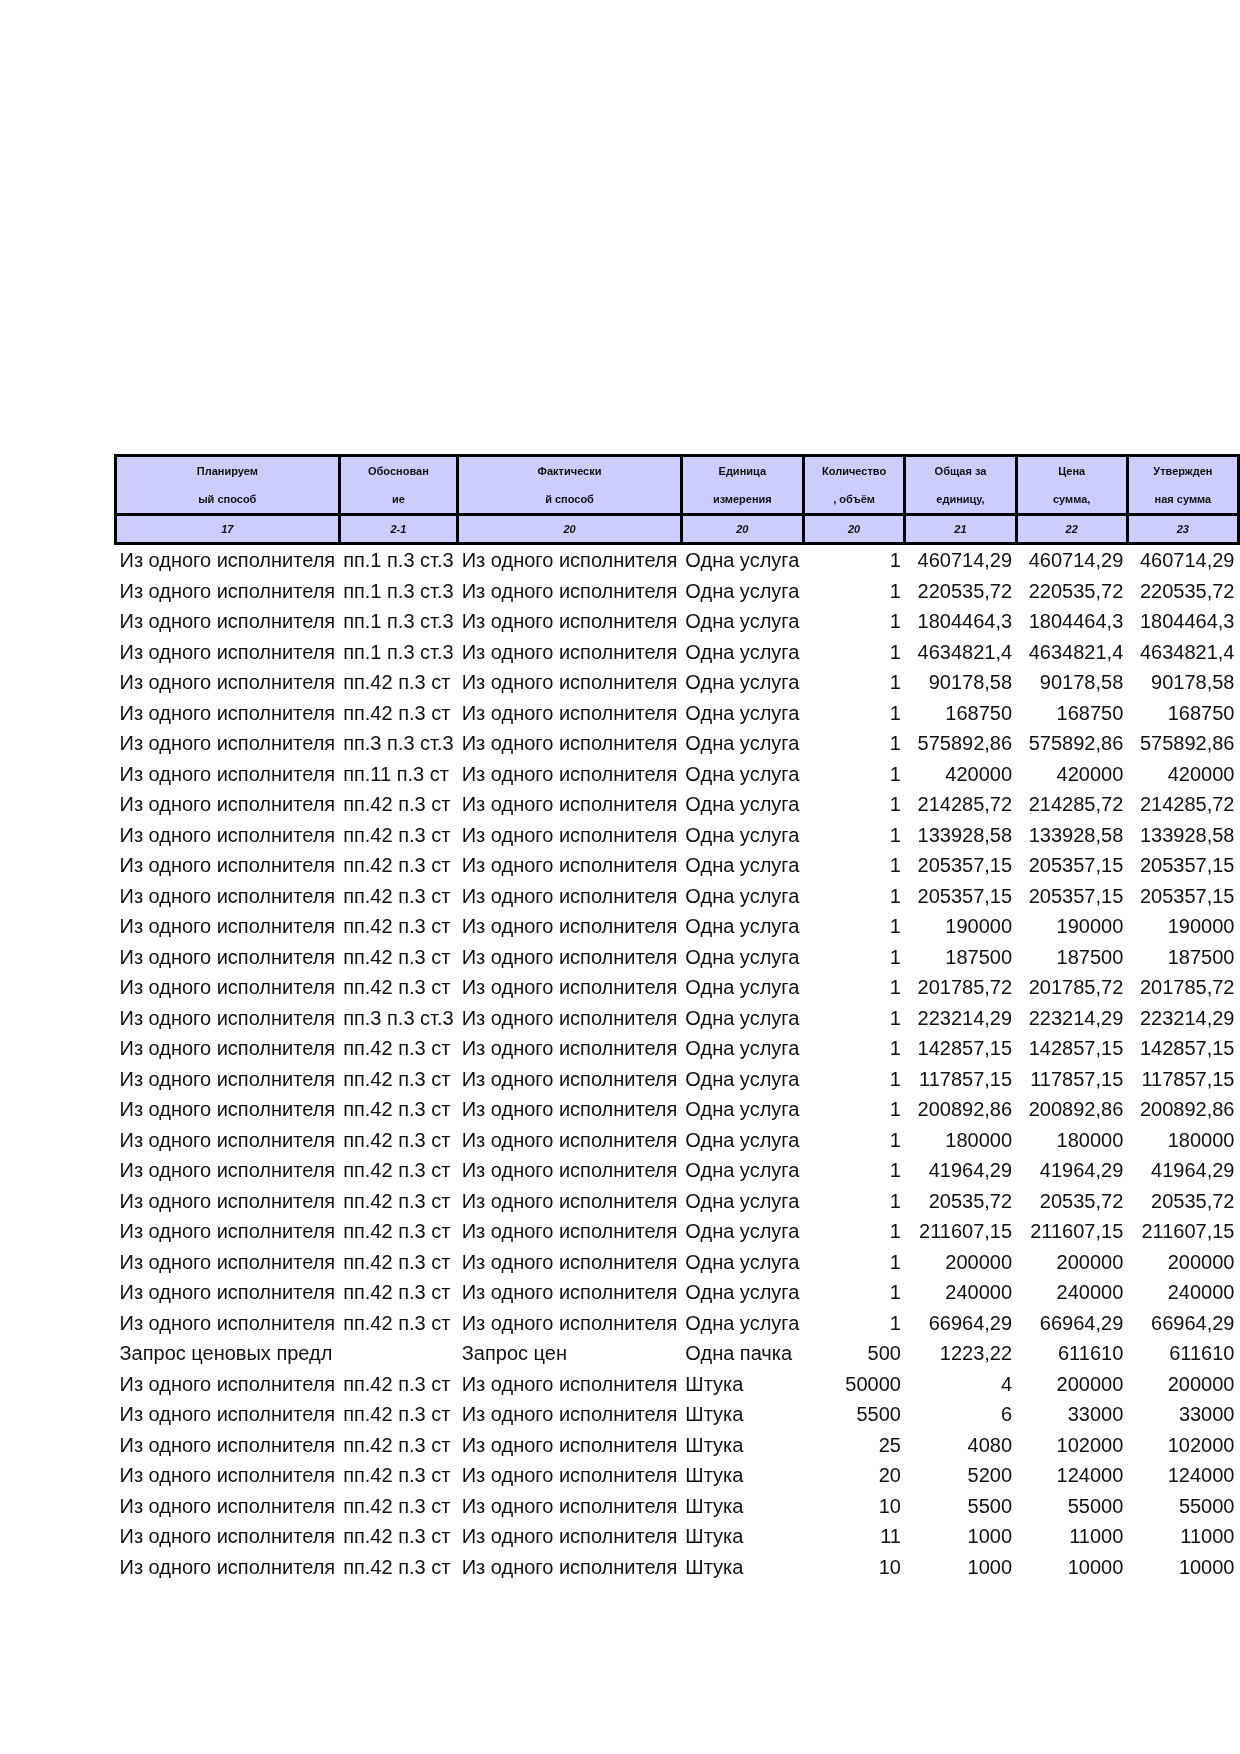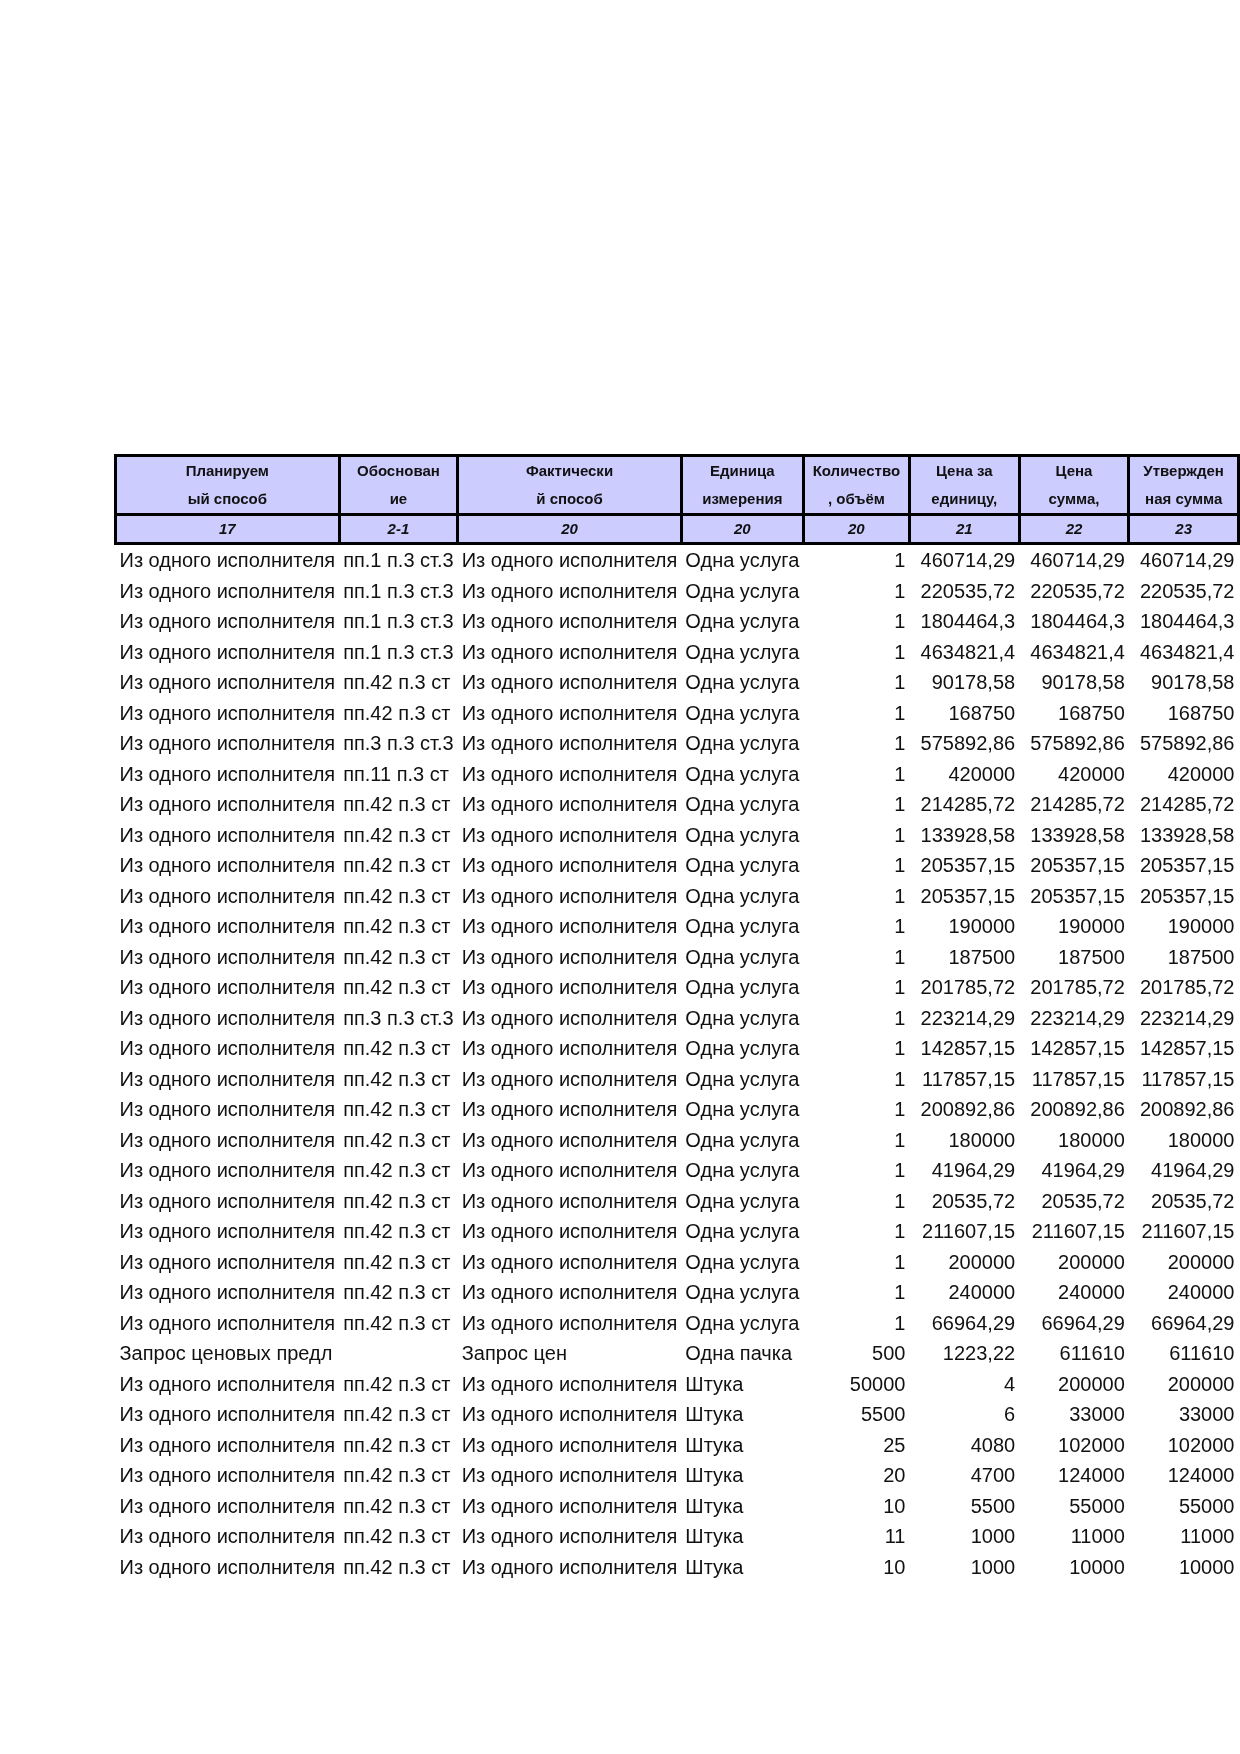--- a/index.html
+++ b/index.html
@@ -10,21 +10,21 @@
   }
   .sheet {
     position: absolute; left: 114px; top: 454px;
   }
   table { border-collapse: collapse; table-layout: fixed; }
   col.c17 { width: 115px; } col.c171 { width: 115px; } col.c18 { width: 115px; }
   col.c19 { width: 115px; } col.c20 { width: 115px; } col.c21 { width: 115px; }
   col.c22 { width: 115px; } col.c23 { width: 115px; }
   thead th {
     background: #ccccff; border: 3px solid #000;
-    font-weight: bold; font-size: 15px; line-height: 28px;
+    font-weight: bold; font-size: 11px; line-height: 28px;
     text-align: center; padding: 0 2px; white-space: nowrap; overflow: hidden;
   }
   thead tr.hdr th { height: 56px; vertical-align: middle; }
   thead tr.num th { height: 26px; line-height: 26px; font-style: italic; }
   tbody td {
     font-size: 20px; height: 30.5px; line-height: 30px; padding: 0 4px;
     white-space: nowrap; overflow: hidden; text-overflow: clip;
   }
   tbody td.txt { text-align: left; }
   tbody td.num { text-align: right; }
@@ -45,21 +45,21 @@
         <col class="c22">
         <col class="c23">
     </colgroup>
     <thead>
       <tr class="hdr">
         <th><span>Планируем</span><br><span>ый способ</span></th>
         <th><span>Обоснован</span><br><span>ие</span></th>
         <th><span>Фактически</span><br><span>й способ</span></th>
         <th><span>Единица</span><br><span>измерения</span></th>
         <th><span>Количество</span><br><span>, объём</span></th>
-        <th><span>Цена за</span><br><span>единицу,</span></th>
+        <th><span>Общая за</span><br><span>единицу,</span></th>
         <th><span>Цена</span><br><span>сумма,</span></th>
         <th><span>Утвержден</span><br><span>ная сумма</span></th>
       </tr>
       <tr class="num">
         <th>17</th>
         <th>2-1</th>
         <th>20</th>
         <th>20</th>
         <th>20</th>
         <th>21</th>
@@ -367,21 +367,21 @@
           <td class="num">4080</td>
           <td class="num">102000</td>
           <td class="num">102000</td>
         </tr>
         <tr>
           <td class="txt">Из одного исполнителя</td>
           <td class="txt">пп.42 п.3 ст</td>
           <td class="txt">Из одного исполнителя</td>
           <td class="txt">Штука</td>
           <td class="num">20</td>
-          <td class="num">4700</td>
+          <td class="num">5200</td>
           <td class="num">124000</td>
           <td class="num">124000</td>
         </tr>
         <tr>
           <td class="txt">Из одного исполнителя</td>
           <td class="txt">пп.42 п.3 ст</td>
           <td class="txt">Из одного исполнителя</td>
           <td class="txt">Штука</td>
           <td class="num">10</td>
           <td class="num">5500</td>

